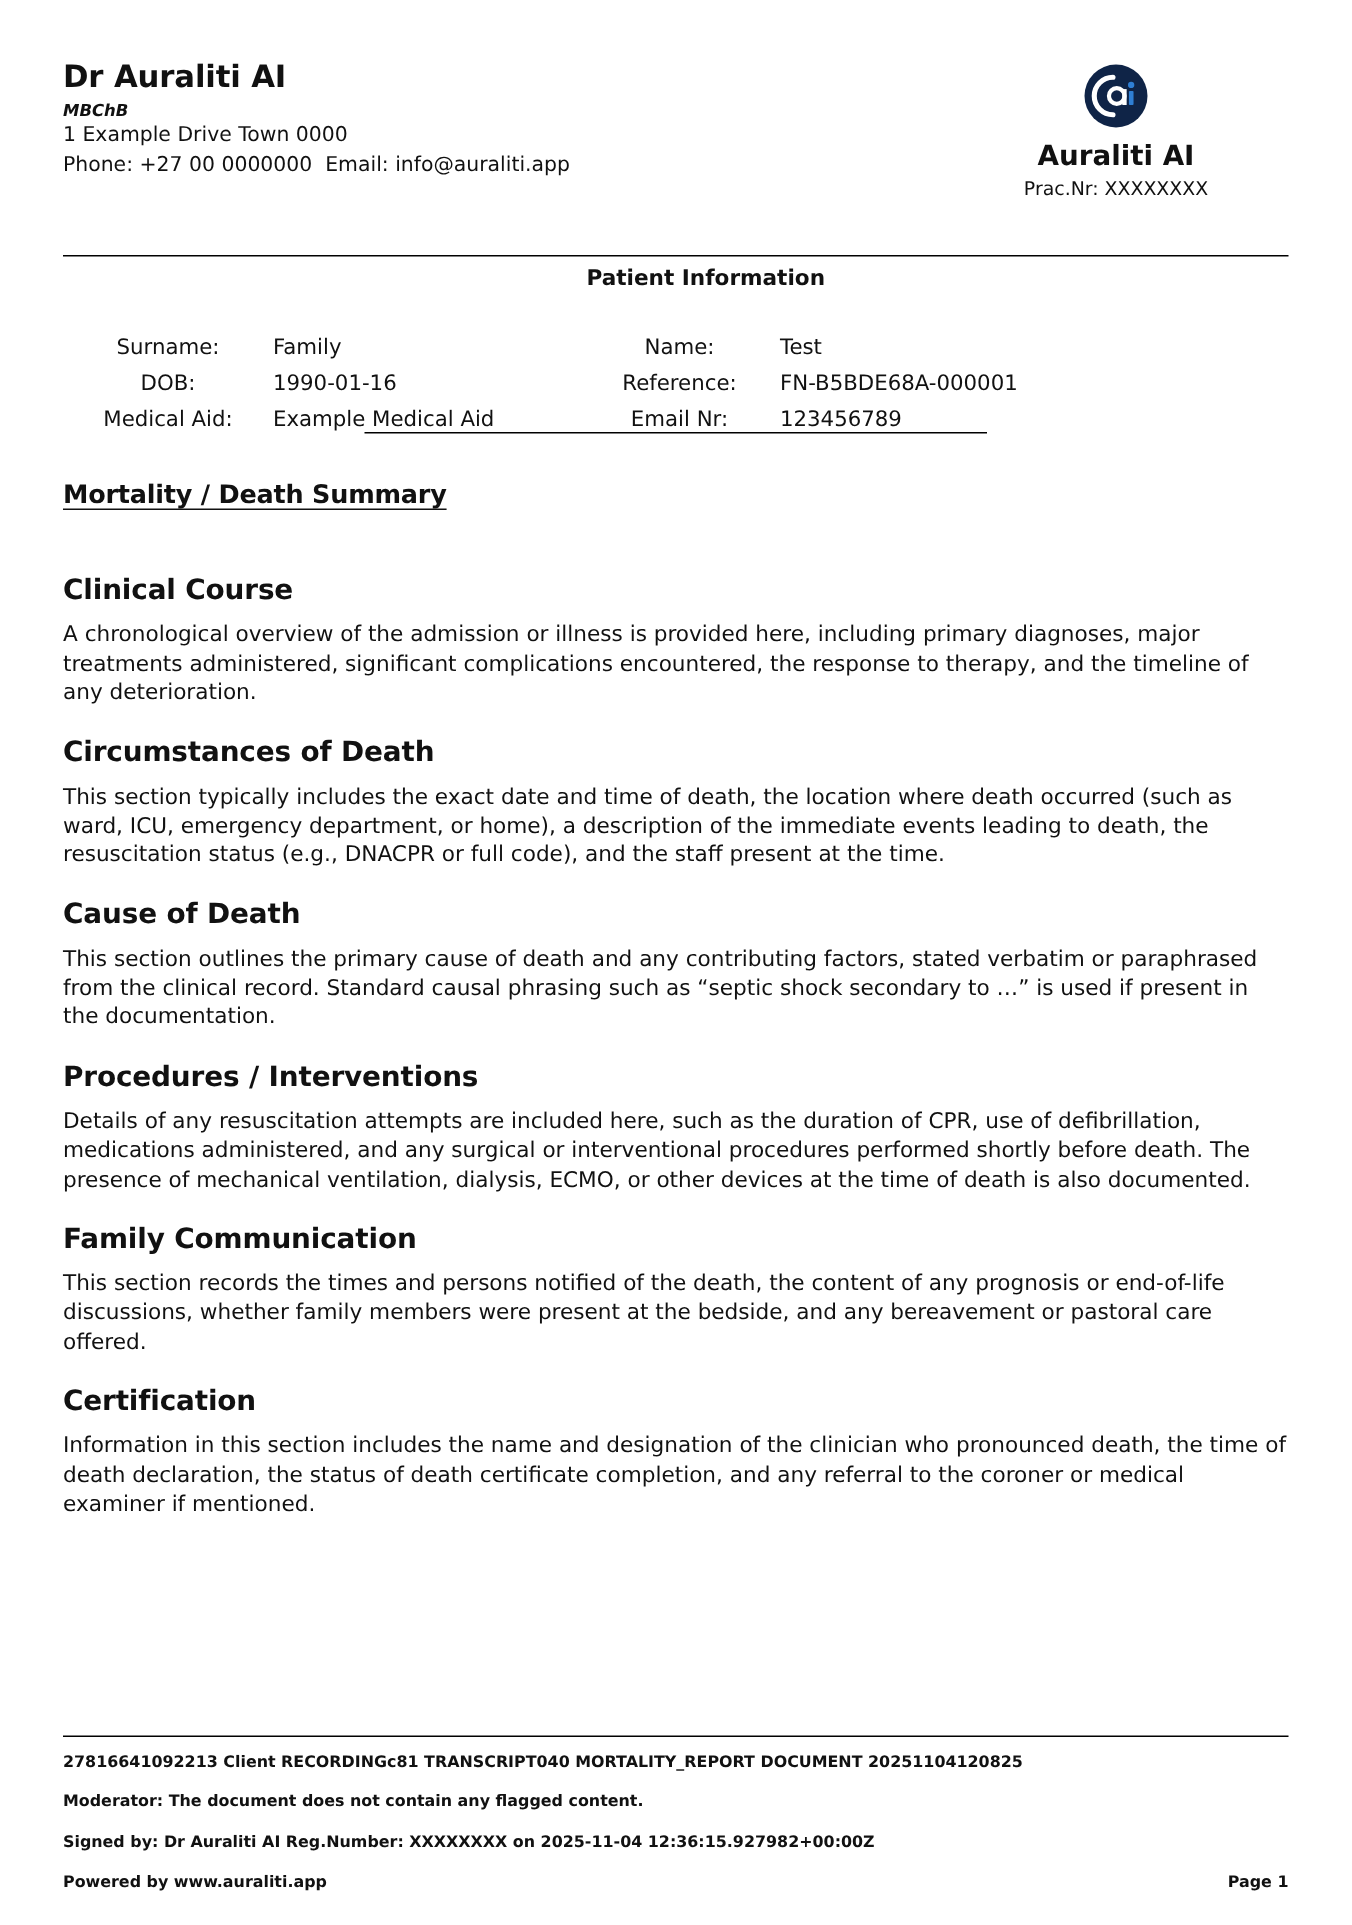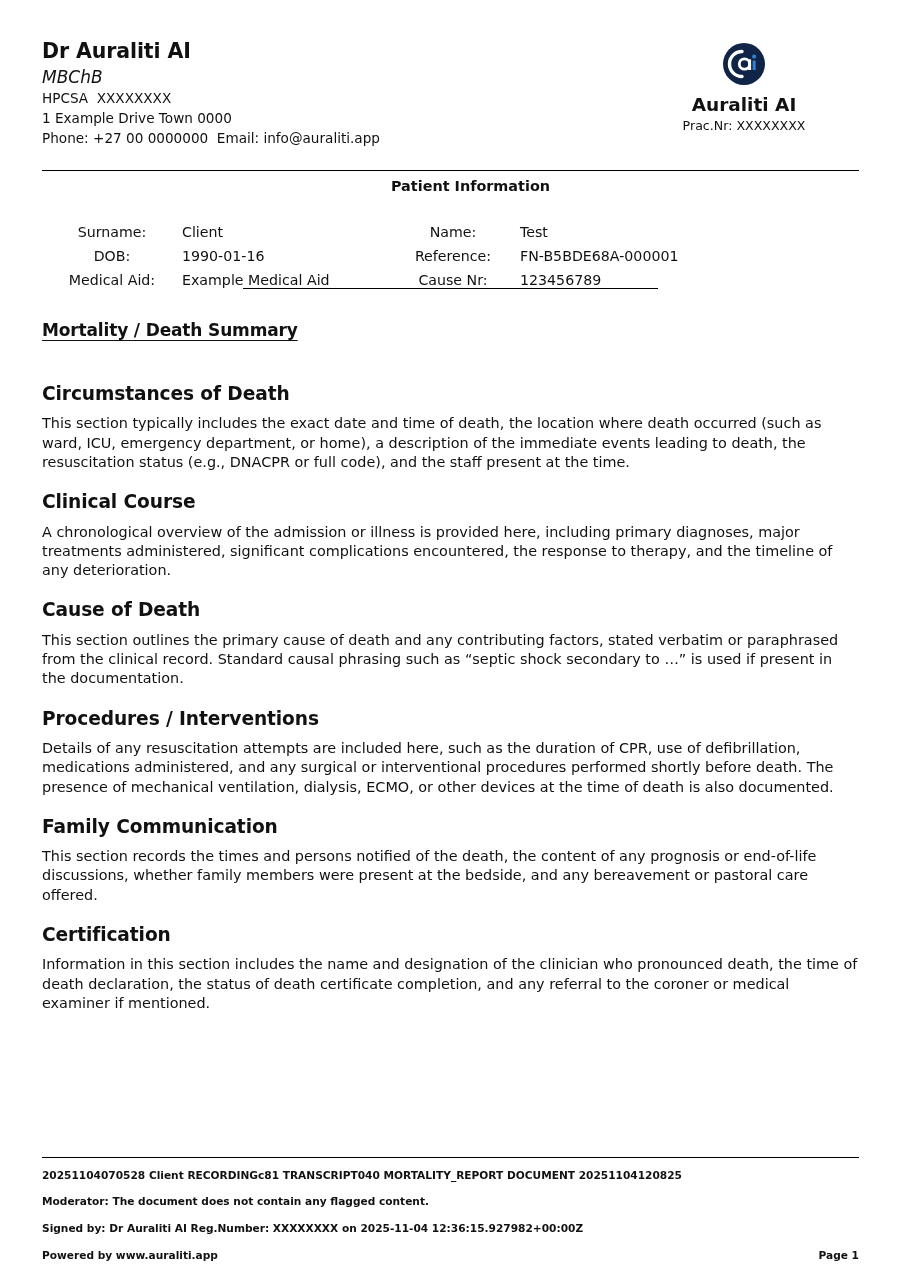--- a/index.html
+++ b/index.html
@@ -30,23 +30,23 @@
   }
   .prac-block { position: absolute; left: 0; top: 40px; }
   .prac-name {
     font-size: 20.5px;
     font-weight: bold;
     letter-spacing: -0.1px;
     line-height: 1.16;
     margin-bottom: 2px;
   }
   .prac-qual {
-    font-size: 17px;
+    font-size: 11px;
     font-style: italic;
-    font-weight: normal;
+    font-weight: bold;
     line-height: 1.38;
   }
   .prac-line {
     font-size: 13.6px;
     line-height: 1.45;
     white-space: pre;
   }
 
   .brand-block {
     position: absolute;
@@ -177,21 +177,20 @@
 </head>
 <body>
 
 <div class="page">
 
   <div class="header">
 
     <div class="prac-block">
       <div class="prac-name">Dr Auraliti AI</div>
       <div class="prac-qual">MBChB</div>
-      <div class="prac-line">HPCSA  XXXXXXXX</div>
       <div class="prac-line">1 Example Drive Town 0000</div>
       <div class="prac-line">Phone: +27 00 0000000  Email: info@auraliti.app</div>
     </div>
 
     <div class="brand-block">
       <svg class="logo" viewBox="0 0 44 44">
         <circle cx="22" cy="22" r="21" fill="#0f2447"></circle>
         <path d="M20 9.5 A12.5 12.5 0 1 0 20 34.5" fill="none" stroke="#ffffff" stroke-width="3.4" stroke-linecap="round"></path>
         <circle cx="22.5" cy="22" r="5.2" fill="none" stroke="#ffffff" stroke-width="2.8"></circle>
         <rect x="26.2" y="17.4" width="2.9" height="10.6" fill="#ffffff"></rect>
@@ -203,53 +202,53 @@
     </div>
 
   </div>
 
   <hr class="rule-full">
 
   <div class="patient">
     <div class="patient-title">Patient Information</div>
     <div class="patient-grid">
       <div class="pi-label">Surname:</div>
-      <div class="pi-value">Client</div>
+      <div class="pi-value">Family</div>
       <div class="pi-label">Name:</div>
       <div class="pi-value">Test</div>
 
       <div class="pi-label">DOB:</div>
       <div class="pi-value">1990-01-16</div>
       <div class="pi-label">Reference:</div>
       <div class="pi-value">FN-B5BDE68A-000001</div>
 
       <div class="pi-label">Medical Aid:</div>
       <div class="pi-value">Example Medical Aid</div>
-      <div class="pi-label">Cause Nr:</div>
+      <div class="pi-label">Email Nr:</div>
       <div class="pi-value">123456789</div>
     </div>
   </div>
 
   <hr class="rule-partial">
 
   <div class="doc-title">Mortality / Death Summary</div>
 
   <div class="body-sections">
+
+    <div class="section">
+      <h2 class="sec-head">Clinical Course</h2>
+      <p class="sec-body">A chronological overview of the admission or illness is provided here, including primary diagnoses, major treatments administered, significant complications encountered, the response to therapy, and the timeline of any deterioration.</p>
+    </div>
 
     <div class="section">
       <h2 class="sec-head">Circumstances of Death</h2>
       <p class="sec-body">This section typically includes the exact date and time of death, the location where death occurred (such as ward, ICU, emergency department, or home), a description of the immediate events leading to death, the resuscitation status (e.g., DNACPR or full code), and the staff present at the time.</p>
     </div>
 
     <div class="section">
-      <h2 class="sec-head">Clinical Course</h2>
-      <p class="sec-body">A chronological overview of the admission or illness is provided here, including primary diagnoses, major treatments administered, significant complications encountered, the response to therapy, and the timeline of any deterioration.</p>
-    </div>
-
-    <div class="section">
       <h2 class="sec-head">Cause of Death</h2>
       <p class="sec-body">This section outlines the primary cause of death and any contributing factors, stated verbatim or paraphrased from the clinical record. Standard causal phrasing such as “septic shock secondary to …” is used if present in the documentation.</p>
     </div>
 
     <div class="section">
       <h2 class="sec-head">Procedures / Interventions</h2>
       <p class="sec-body">Details of any resuscitation attempts are included here, such as the duration of CPR, use of defibrillation, medications administered, and any surgical or interventional procedures performed shortly before death. The presence of mechanical ventilation, dialysis, ECMO, or other devices at the time of death is also documented.</p>
     </div>
 
     <div class="section">
@@ -259,21 +258,21 @@
 
     <div class="section">
       <h2 class="sec-head">Certification</h2>
       <p class="sec-body">Information in this section includes the name and designation of the clinician who pronounced death, the time of death declaration, the status of death certificate completion, and any referral to the coroner or medical examiner if mentioned.</p>
     </div>
 
   </div>
 
   <div class="footer">
     <hr class="footer-rule">
-    <div class="footer-line">20251104070528 Client RECORDINGc81 TRANSCRIPT040 MORTALITY_REPORT DOCUMENT 20251104120825</div>
+    <div class="footer-line">27816641092213 Client RECORDINGc81 TRANSCRIPT040 MORTALITY_REPORT DOCUMENT 20251104120825</div>
     <div class="footer-line">Moderator: The document does not contain any flagged content.</div>
     <div class="footer-line">Signed by: Dr Auraliti AI Reg.Number: XXXXXXXX on 2025-11-04 12:36:15.927982+00:00Z</div>
     <div class="footer-last">
       <span>Powered by www.auraliti.app</span>
       <span>Page 1</span>
     </div>
   </div>
 
 </div>
 

